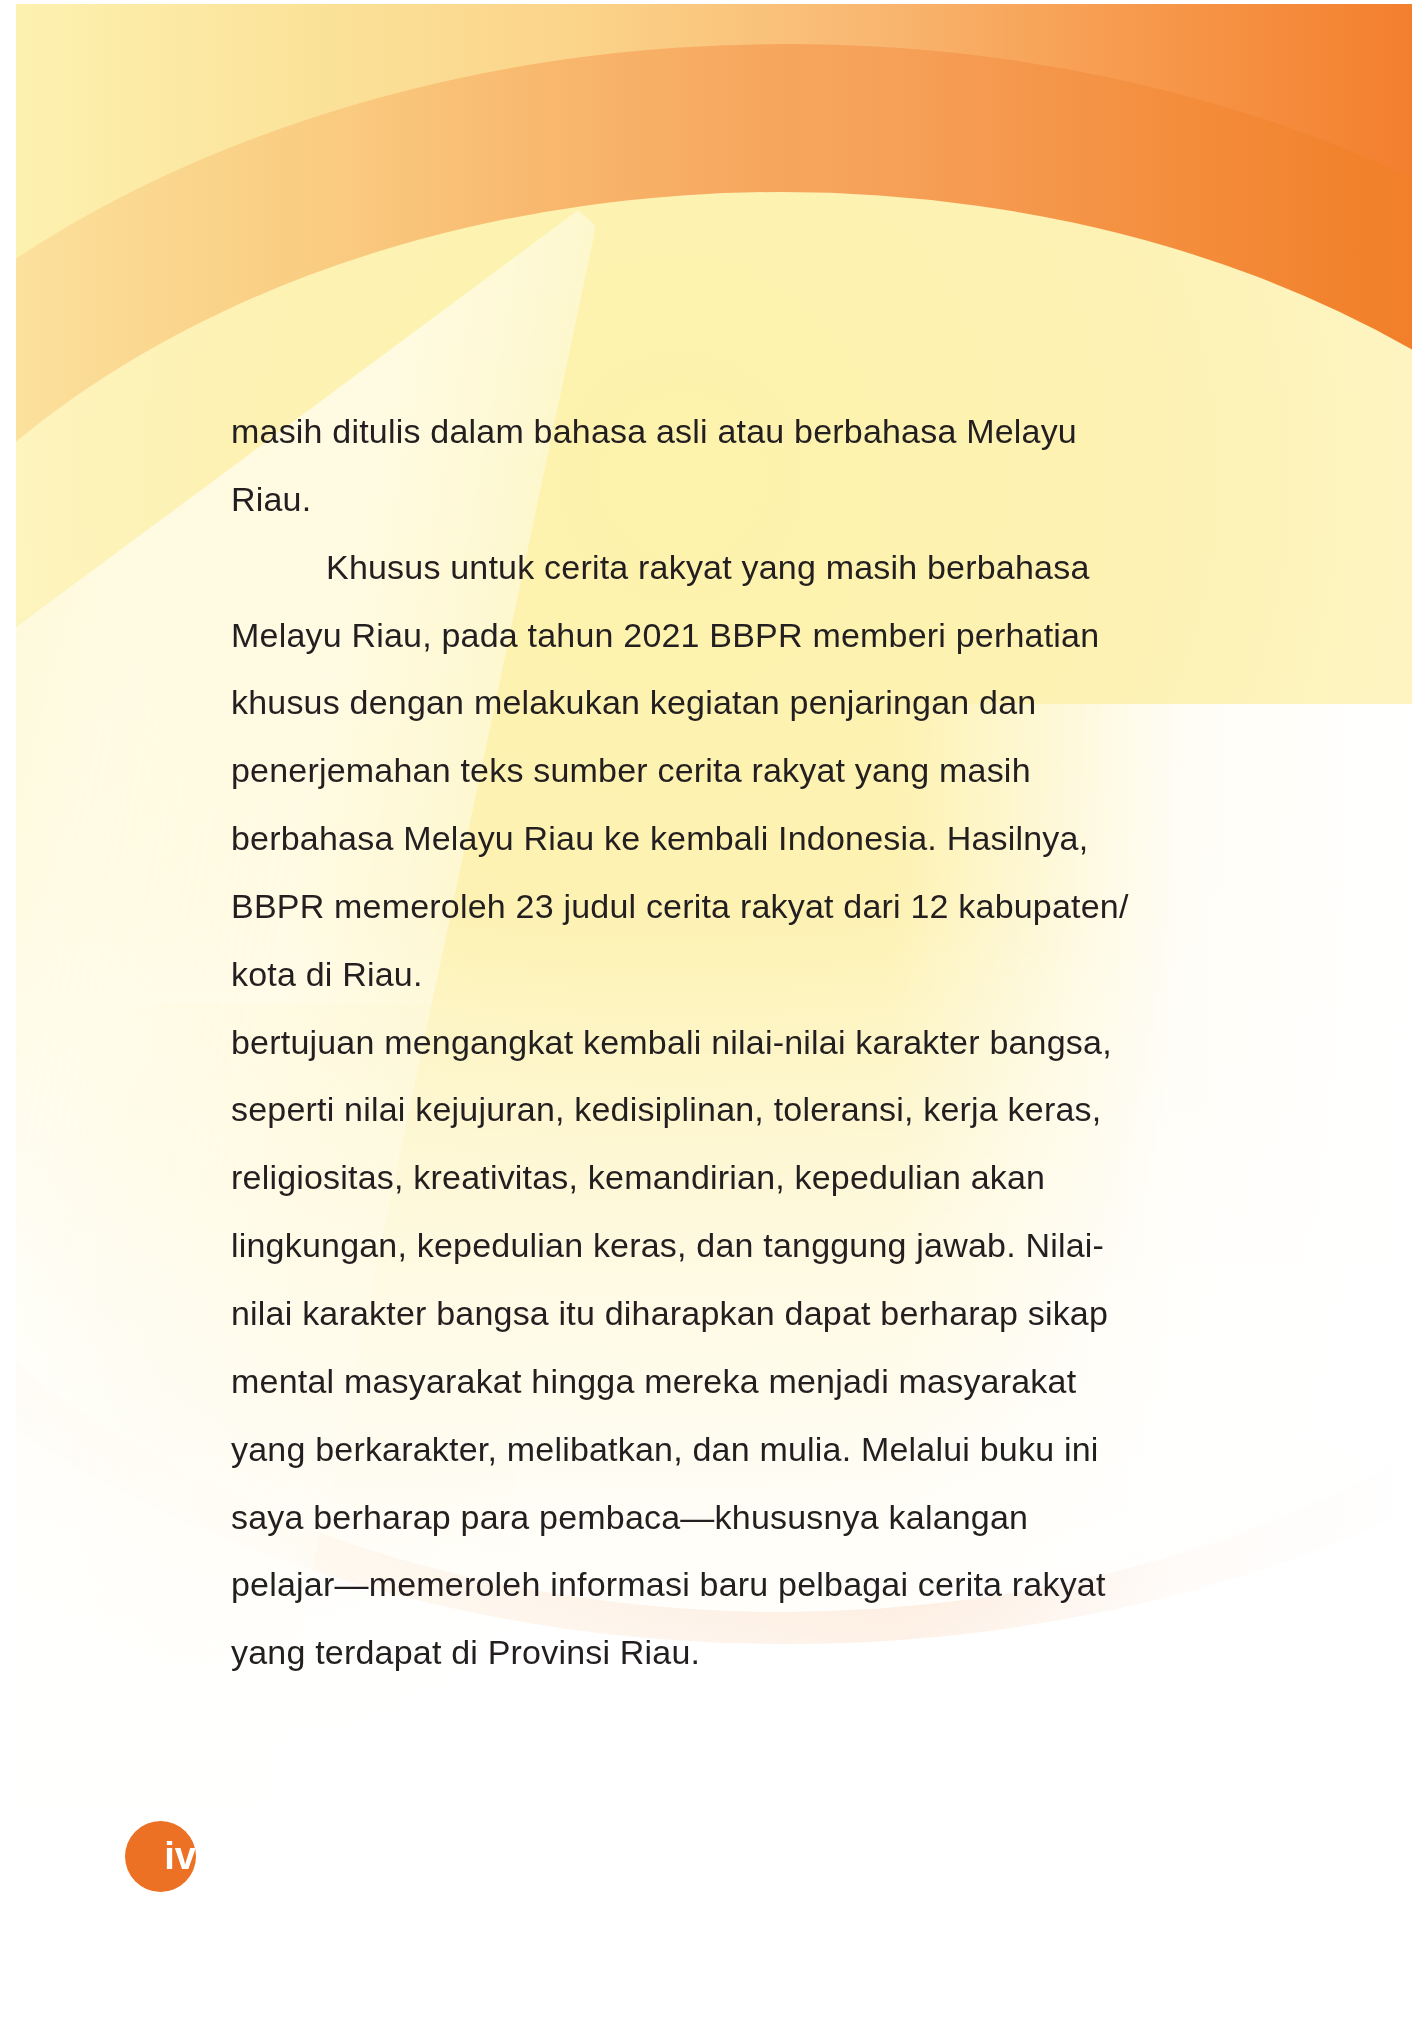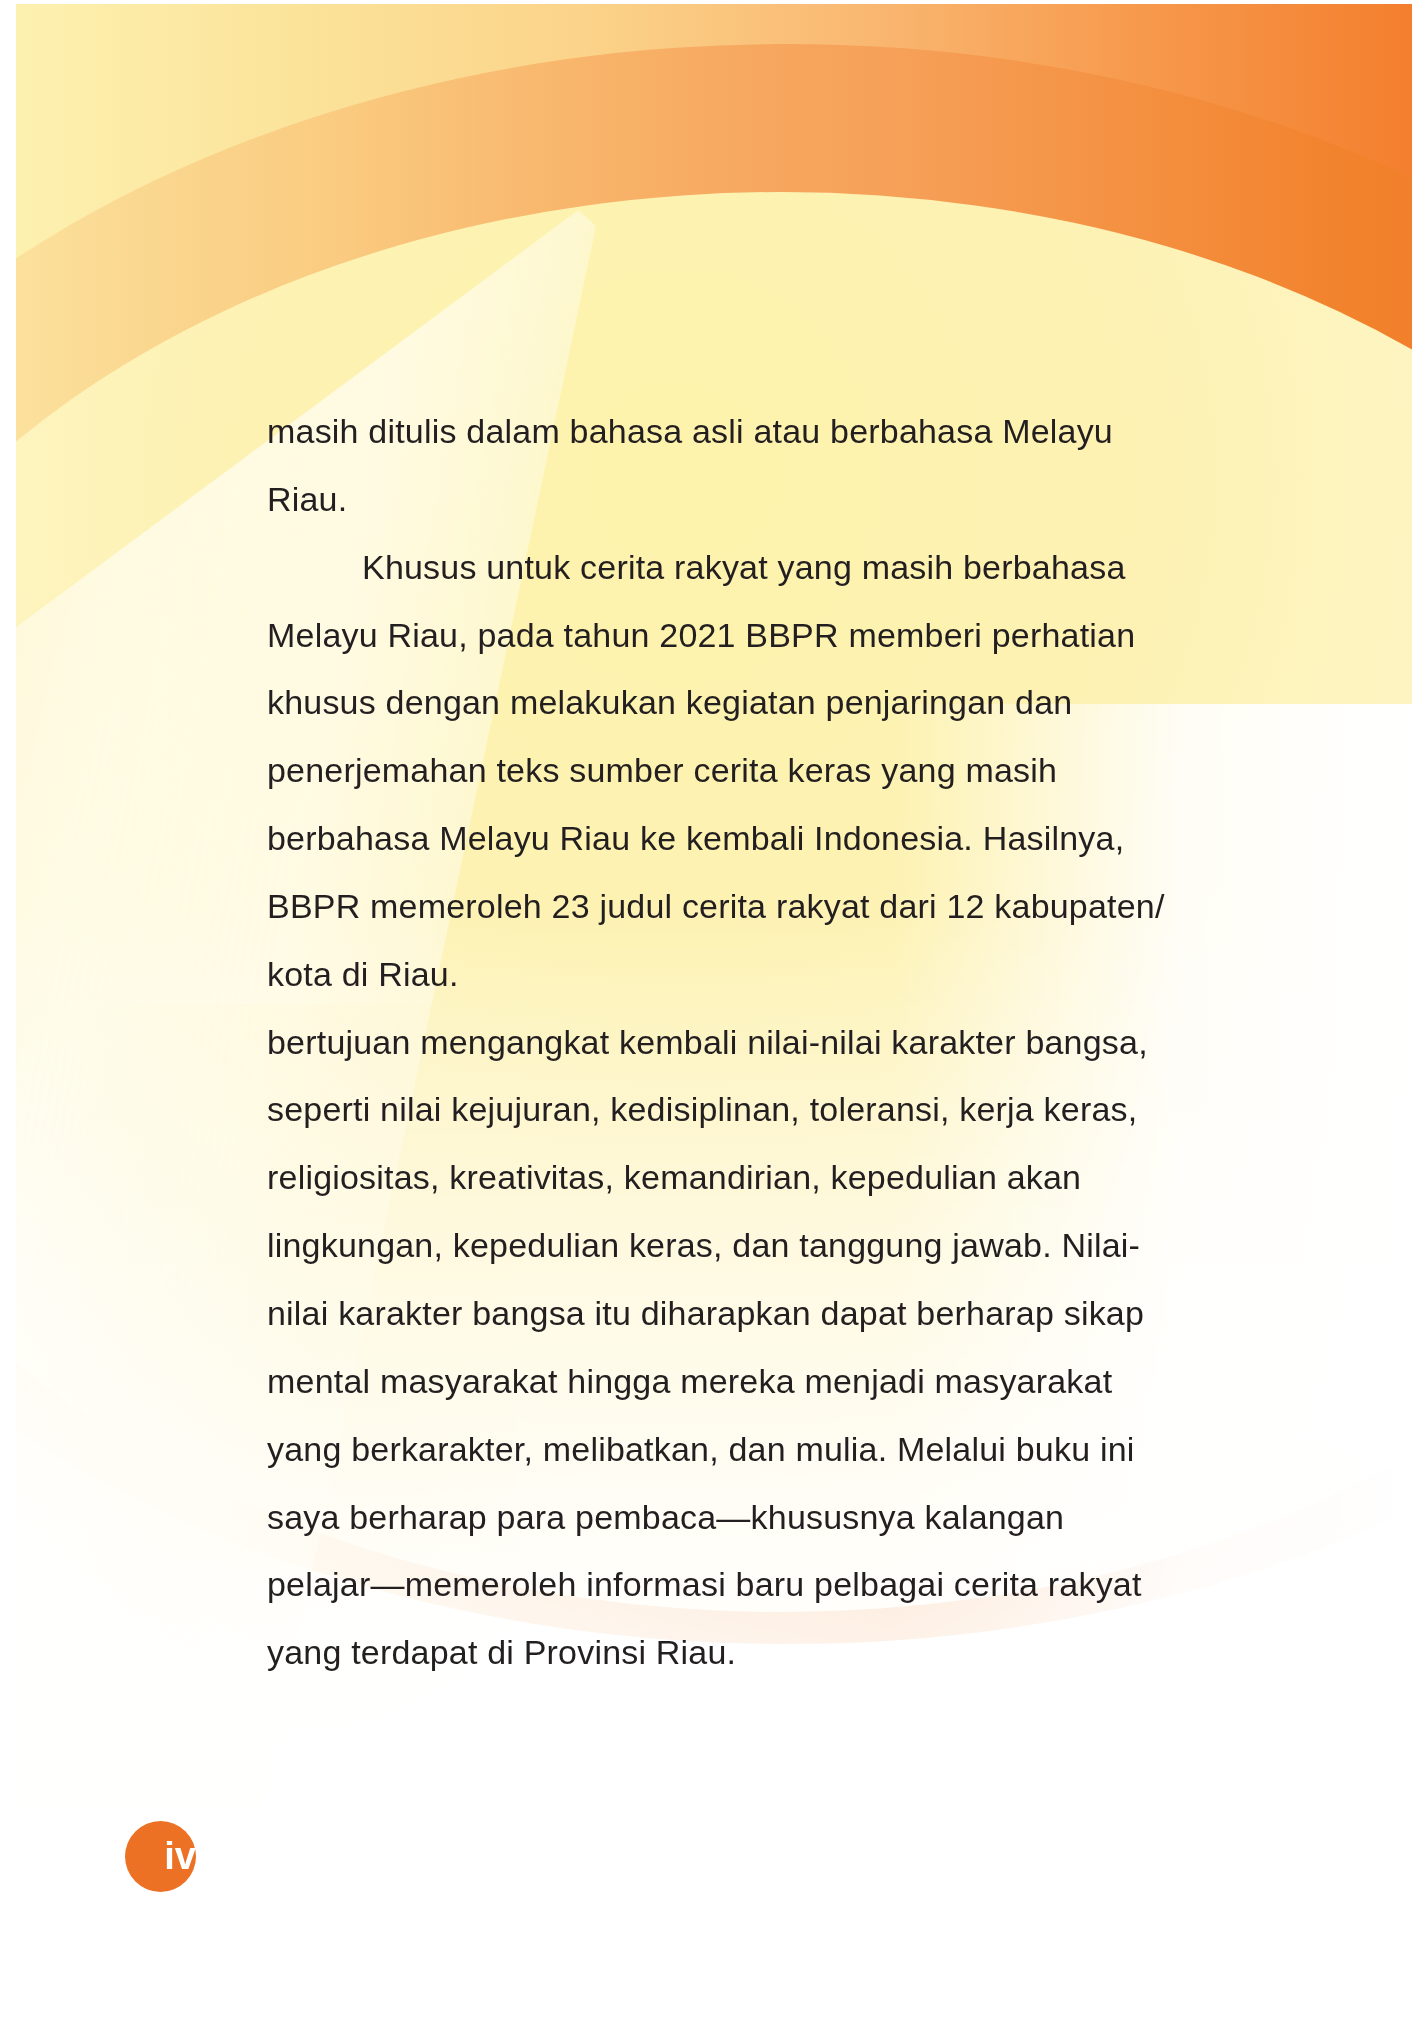--- a/index.html
+++ b/index.html
@@ -95,21 +95,20 @@
       width: 1000px;
       color: #231f20;
       font-size: 34px;
       line-height: 67.85px;
       letter-spacing: 0.2px;
     }
     .line {
       display: block;
       white-space: nowrap;
       height: 67.85px;
-      margin-left: 36px;
     }
     .line.indent {
       padding-left: 95px;
     }
     
     .page-number {
       position: absolute;
       left: 125px;
       top: 1821px;
       width: 71px;
@@ -138,21 +137,21 @@
 </div>
 
 <div class="page-text">
 
   <span class="line">masih ditulis dalam bahasa asli atau berbahasa Melayu</span>
   <span class="line">Riau.</span>
 
   <span class="line indent">Khusus untuk cerita rakyat yang masih berbahasa</span>
   <span class="line">Melayu Riau, pada tahun 2021 BBPR memberi perhatian</span>
   <span class="line">khusus dengan melakukan kegiatan penjaringan dan</span>
-  <span class="line">penerjemahan teks sumber cerita keras yang masih</span>
+  <span class="line">penerjemahan teks sumber cerita rakyat yang masih</span>
   <span class="line">berbahasa Melayu Riau ke kembali Indonesia. Hasilnya,</span>
   <span class="line">BBPR memeroleh 23 judul cerita rakyat dari 12 kabupaten/</span>
   <span class="line">kota di Riau.</span>
 
   <span class="line">bertujuan mengangkat kembali nilai-nilai karakter  bangsa,</span>
   <span class="line">seperti nilai kejujuran, kedisiplinan, toleransi, kerja keras,</span>
   <span class="line">religiositas, kreativitas, kemandirian, kepedulian akan</span>
   <span class="line">lingkungan, kepedulian keras, dan tanggung jawab. Nilai-</span>
   <span class="line">nilai karakter bangsa  itu diharapkan dapat berharap sikap</span>
   <span class="line">mental masyarakat hingga mereka menjadi masyarakat</span>

